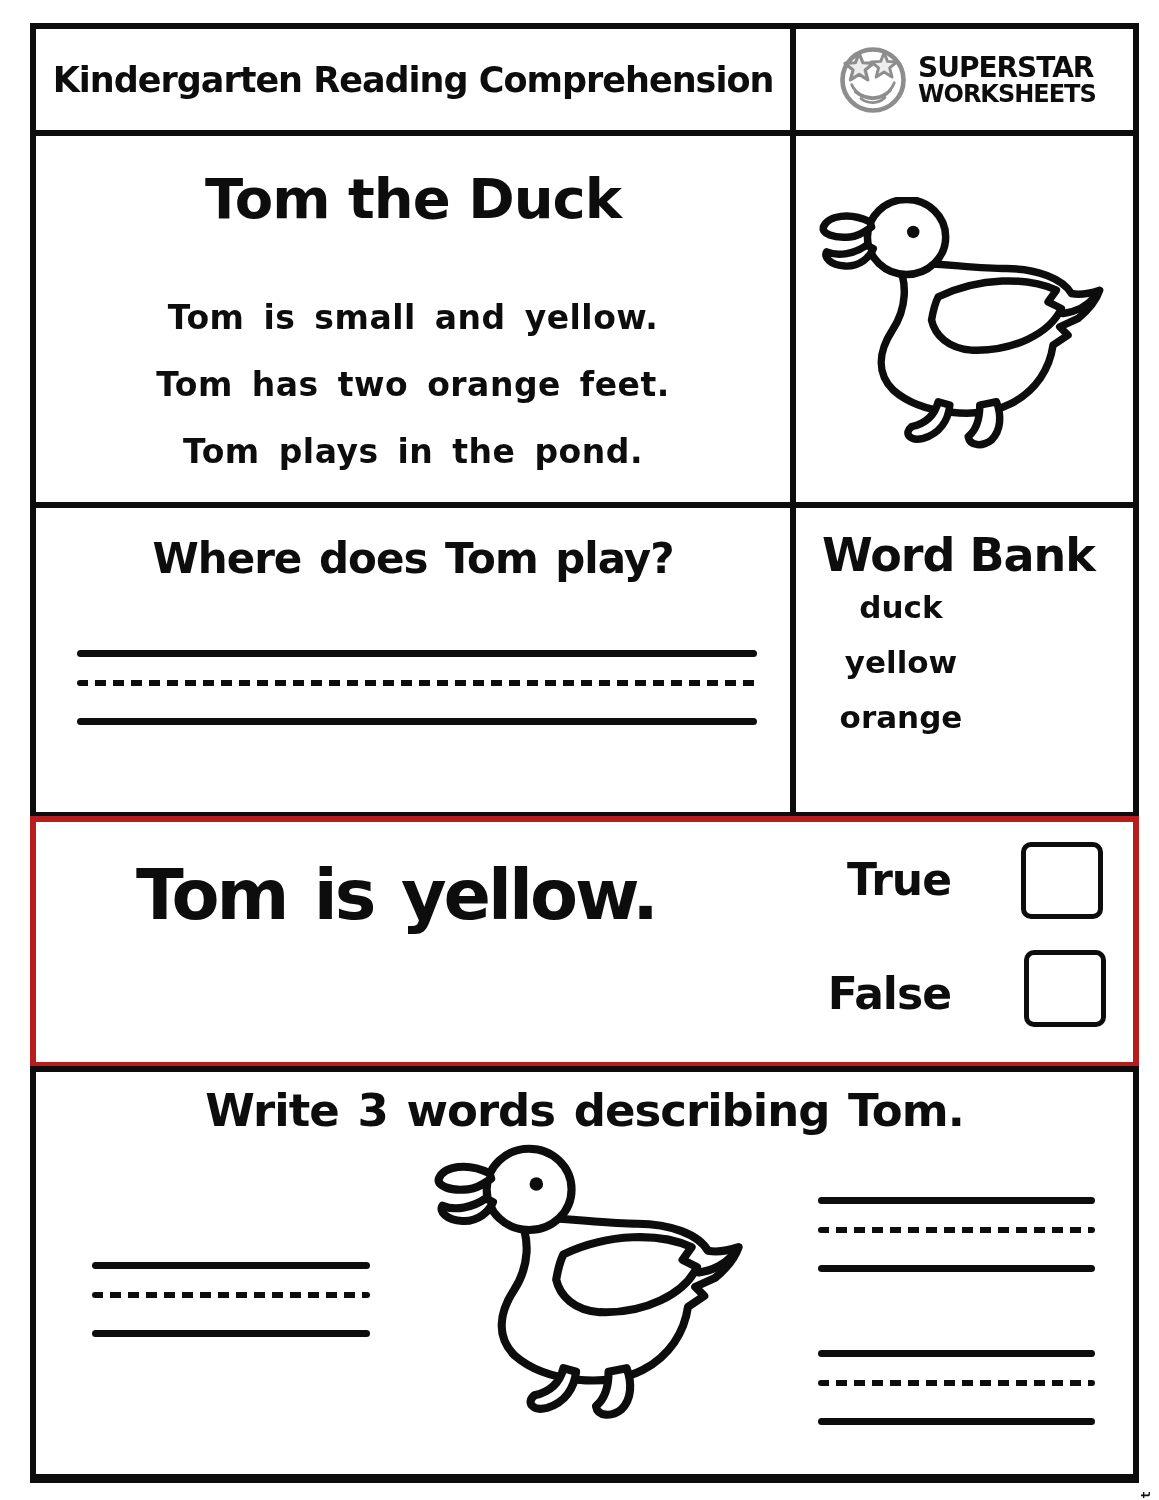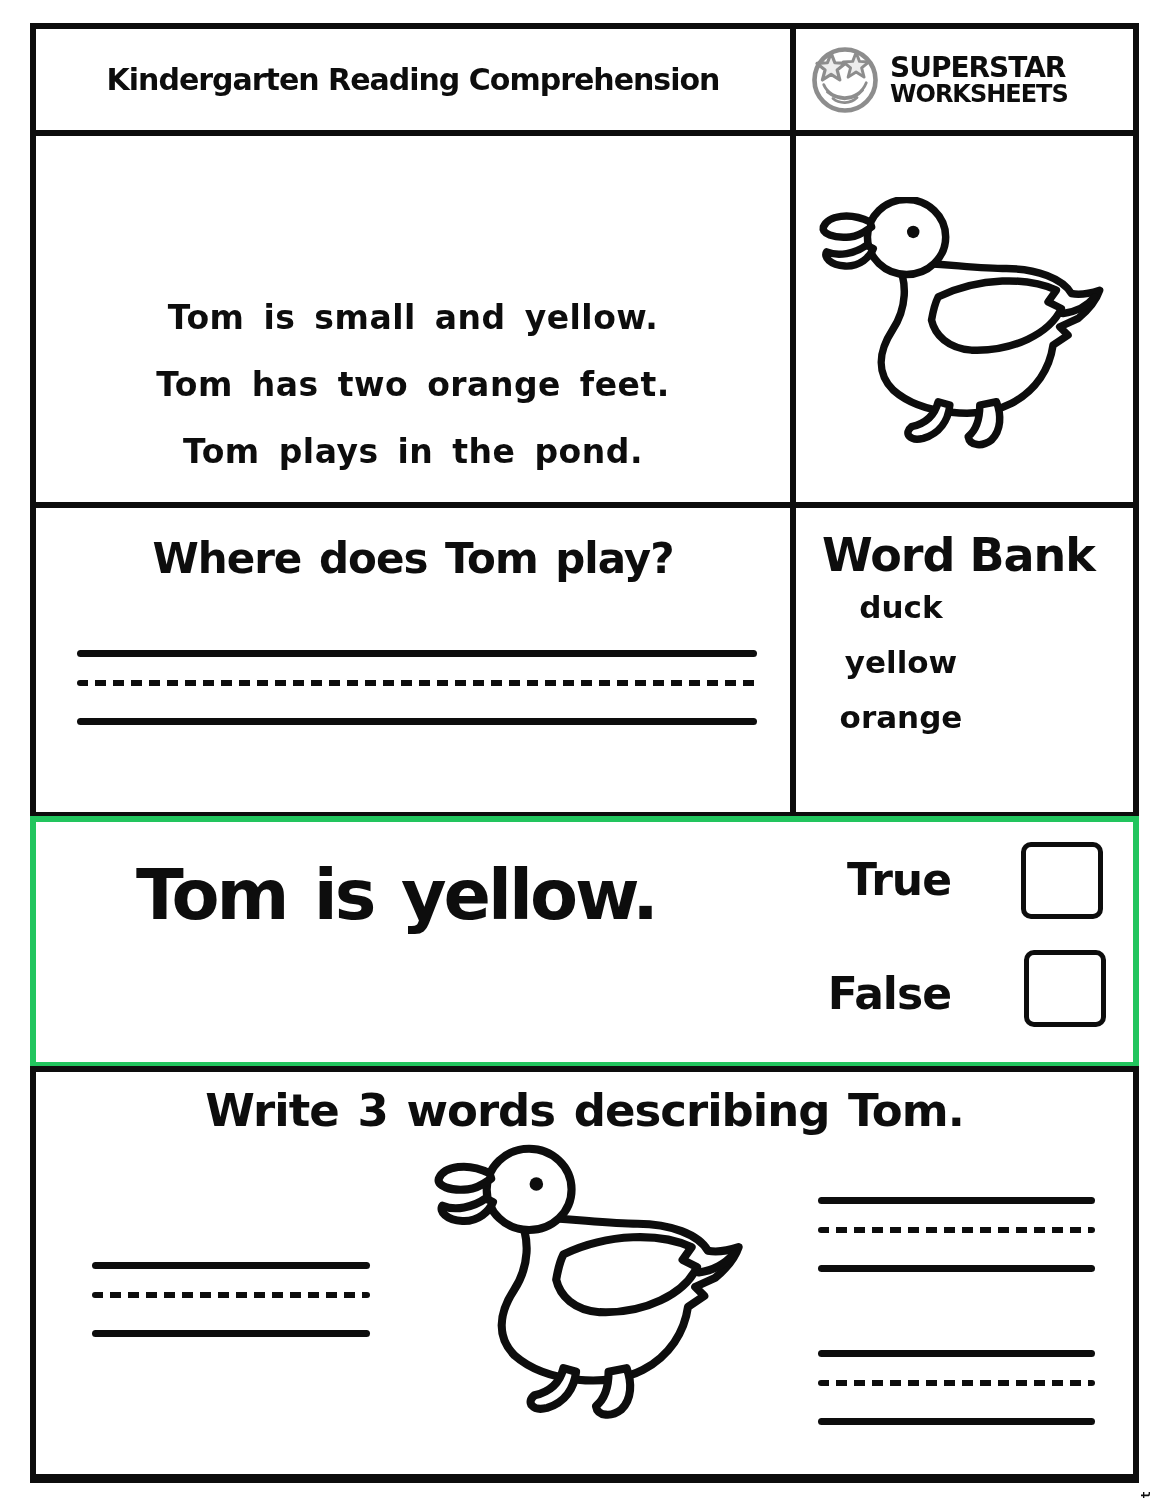--- a/index.html
+++ b/index.html
@@ -9,23 +9,23 @@
   }
   .abs { position:absolute; }
 
   
   .top-table { left:30px; top:23px; width:1097px; height:783px; border:6px solid #0d0d0d; }
   .vdivider { position:absolute; left:754px; top:0; width:6px; height:100%; background:#0d0d0d; }
   .hdivider { position:absolute; left:0; width:100%; height:6px; background:#0d0d0d; }
 
   .header-cell { position:absolute; left:0; top:0; width:754px; height:101px;
     display:flex; align-items:center; justify-content:center; }
-  .header-title { font-size:30px; font-weight:700; letter-spacing:-1px; white-space:nowrap; }
-
-  .logo-cell { position:absolute; left:756px; top:0; width:325px; height:101px;
+  .header-title { font-size:35px; font-weight:700; letter-spacing:-1px; white-space:nowrap; }
+
+  .logo-cell { position:absolute; left:784px; top:0; width:325px; height:101px;
     display:flex; align-items:center; justify-content:flex-start; padding-left:16px; box-sizing:border-box; }
   .logo-icon { width:74px; height:74px; flex:0 0 auto; }
   .logo-text { margin-left:8px; line-height:1.0; }
   .logo-line1 { font-size:28px; font-weight:800; letter-spacing:-1px; }
   .logo-line2 { font-size:24px; font-weight:800; letter-spacing:-1px; }
 
   .story-cell { position:absolute; left:0; top:107px; width:754px; height:366px; }
   .story-title { position:absolute; left:0; top:30px; width:100%; text-align:center;
     font-size:56px; font-weight:800; letter-spacing:-1px; }
   .story-line { position:absolute; width:100%; text-align:center;
@@ -50,21 +50,21 @@
 
   
   .write-lines { position:absolute; }
   .ln { position:absolute; left:0; width:100%; border-radius:4px; }
   .ln-solid { height:7px; background:#0d0d0d; }
   .ln-dash  { height:6px;
     background:repeating-linear-gradient(90deg,#0d0d0d 0 11px, transparent 11px 18px); }
   .l1 { top:0; } .l2 { top:30px; } .l3 { top:68px; }
 
   
-  .tf-box { left:30px; top:816px; width:1097px; height:240px; border:6px solid #22c55e; }
+  .tf-box { left:30px; top:816px; width:1097px; height:240px; border:6px solid #b91c1c; }
   .tf-statement { position:absolute; left:100px; top:32px;
     font-size:70px; font-weight:800; letter-spacing:-3px; word-spacing:6px; white-space:nowrap; }
   .tf-label { position:absolute; width:165px; text-align:right;
     font-size:44px; font-weight:700; letter-spacing:-1px; }
   .tf-label-true  { left:750px; top:32px; }
   .tf-label-false { left:750px; top:146px; }
   .checkbox { position:absolute; width:72px; height:67px;
     border:5px solid #0d0d0d; border-radius:10px; background:#fff; }
   .cb-true  { left:985px; top:20px; }
   .cb-false { left:988px; top:128px; }
@@ -155,20 +155,21 @@
           <path d="M27 60 C34 66 46 66 53 59"></path>
         </g>
       </svg>
       <div class="logo-text">
         <div class="logo-line1">SUPERSTAR</div>
         <div class="logo-line2">WORKSHEETS</div>
       </div>
     </div>
 
     <div class="story-cell">
+      <div class="story-title">Tom the Duck</div>
       <div class="story-line" style="top:162px">Tom is small and yellow.</div>
       <div class="story-line" style="top:229px">Tom has two orange feet.</div>
       <div class="story-line" style="top:296px">Tom plays in the pond.</div>
     </div>
 
     <div class="duck-cell">
       <svg>
           <use href="#duck-art"></use>
         </svg>
     </div>

